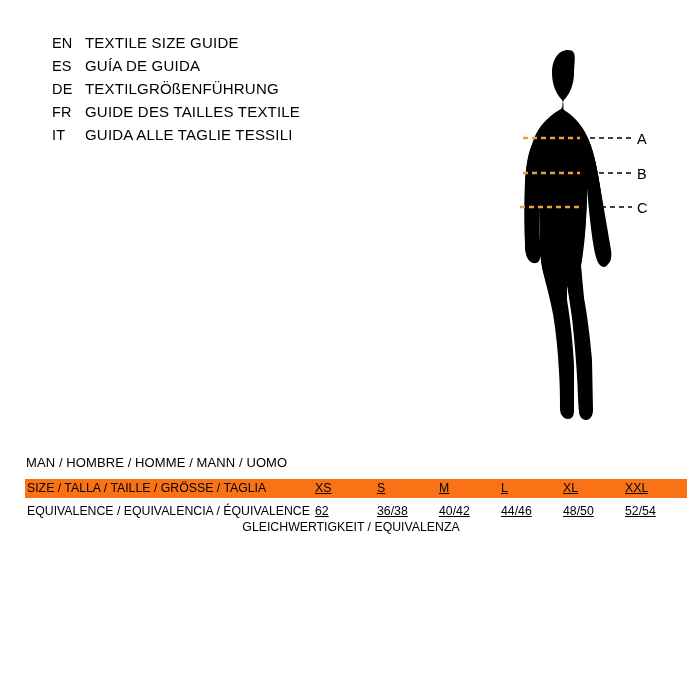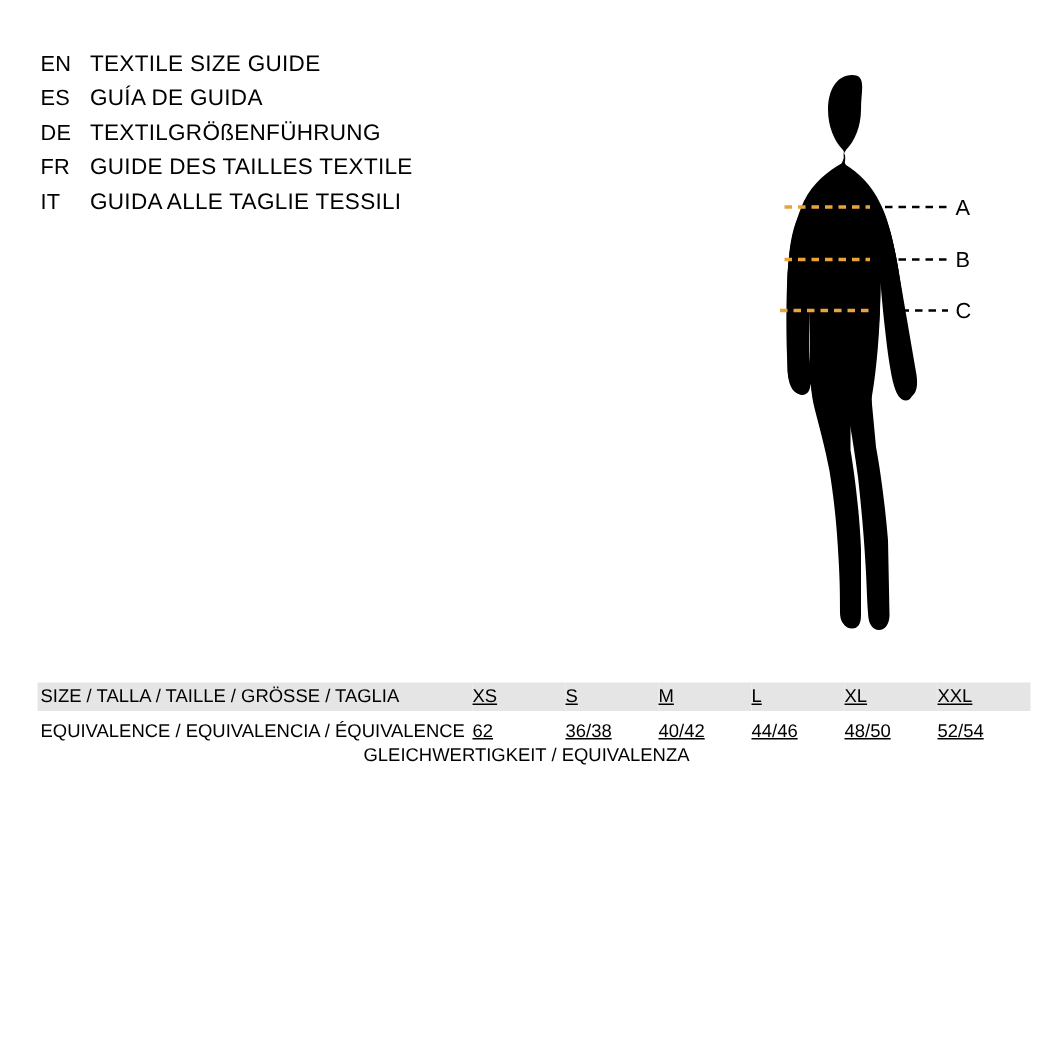--- a/index.html
+++ b/index.html
@@ -28,20 +28,21 @@
     left: 27px;
     top: 34px;
     width: 320px;
   }
   .lang-row {
     display: flex;
     align-items: baseline;
     height: 23px;
     font-size: 14.5px;
     letter-spacing: 0.2px;
+    margin-left: 25px;
   }
   .lang-code {
     width: 33px;
     flex: 0 0 33px;
     font-size: 14.5px;
   }
   .lang-title {
     font-size: 15px;
     white-space: nowrap;
   }
@@ -87,21 +88,21 @@
     width: 650px;
     table-layout: fixed;
   }
   table.size-table td {
     font-size: 12.3px;
     padding: 0;
     vertical-align: top;
     line-height: 16px;
   }
   tr.header-row td {
-    background: #e5e5e5;
+    background: #f97316;
     height: 17px;
     line-height: 17px;
     padding-top: 1px;
     padding-bottom: 1px;
   }
   tr.value-row td {
     padding-top: 5px;
   }
   .col-label { width: 288px; padding-left: 2px !important; }
   .col-size  { width: 62px; text-decoration: underline; }
@@ -257,20 +258,21 @@
       <line x1="110" y1="143" x2="152" y2="143" stroke="#000000" stroke-width="1.6" stroke-dasharray="5,4"></line>
       <line x1="112" y1="177" x2="152" y2="177" stroke="#000000" stroke-width="1.6" stroke-dasharray="5,4"></line>
     </svg>
   </div>
 
   <div class="callout-label callout-a">A</div>
   <div class="callout-label callout-b">B</div>
   <div class="callout-label callout-c">C</div>
 
   <div class="table-block">
+    <div class="table-heading">MAN / HOMBRE / HOMME / MANN / UOMO</div>
     <table class="size-table">
       <tbody>
           <tr class="header-row">
         <td class="col-label">SIZE / TALLA / TAILLE / GRÖSSE / TAGLIA</td>
         <td class="col-size">XS</td>
         <td class="col-size">S</td>
         <td class="col-size">M</td>
         <td class="col-size">L</td>
         <td class="col-size">XL</td>
         <td class="col-size">XXL</td>

